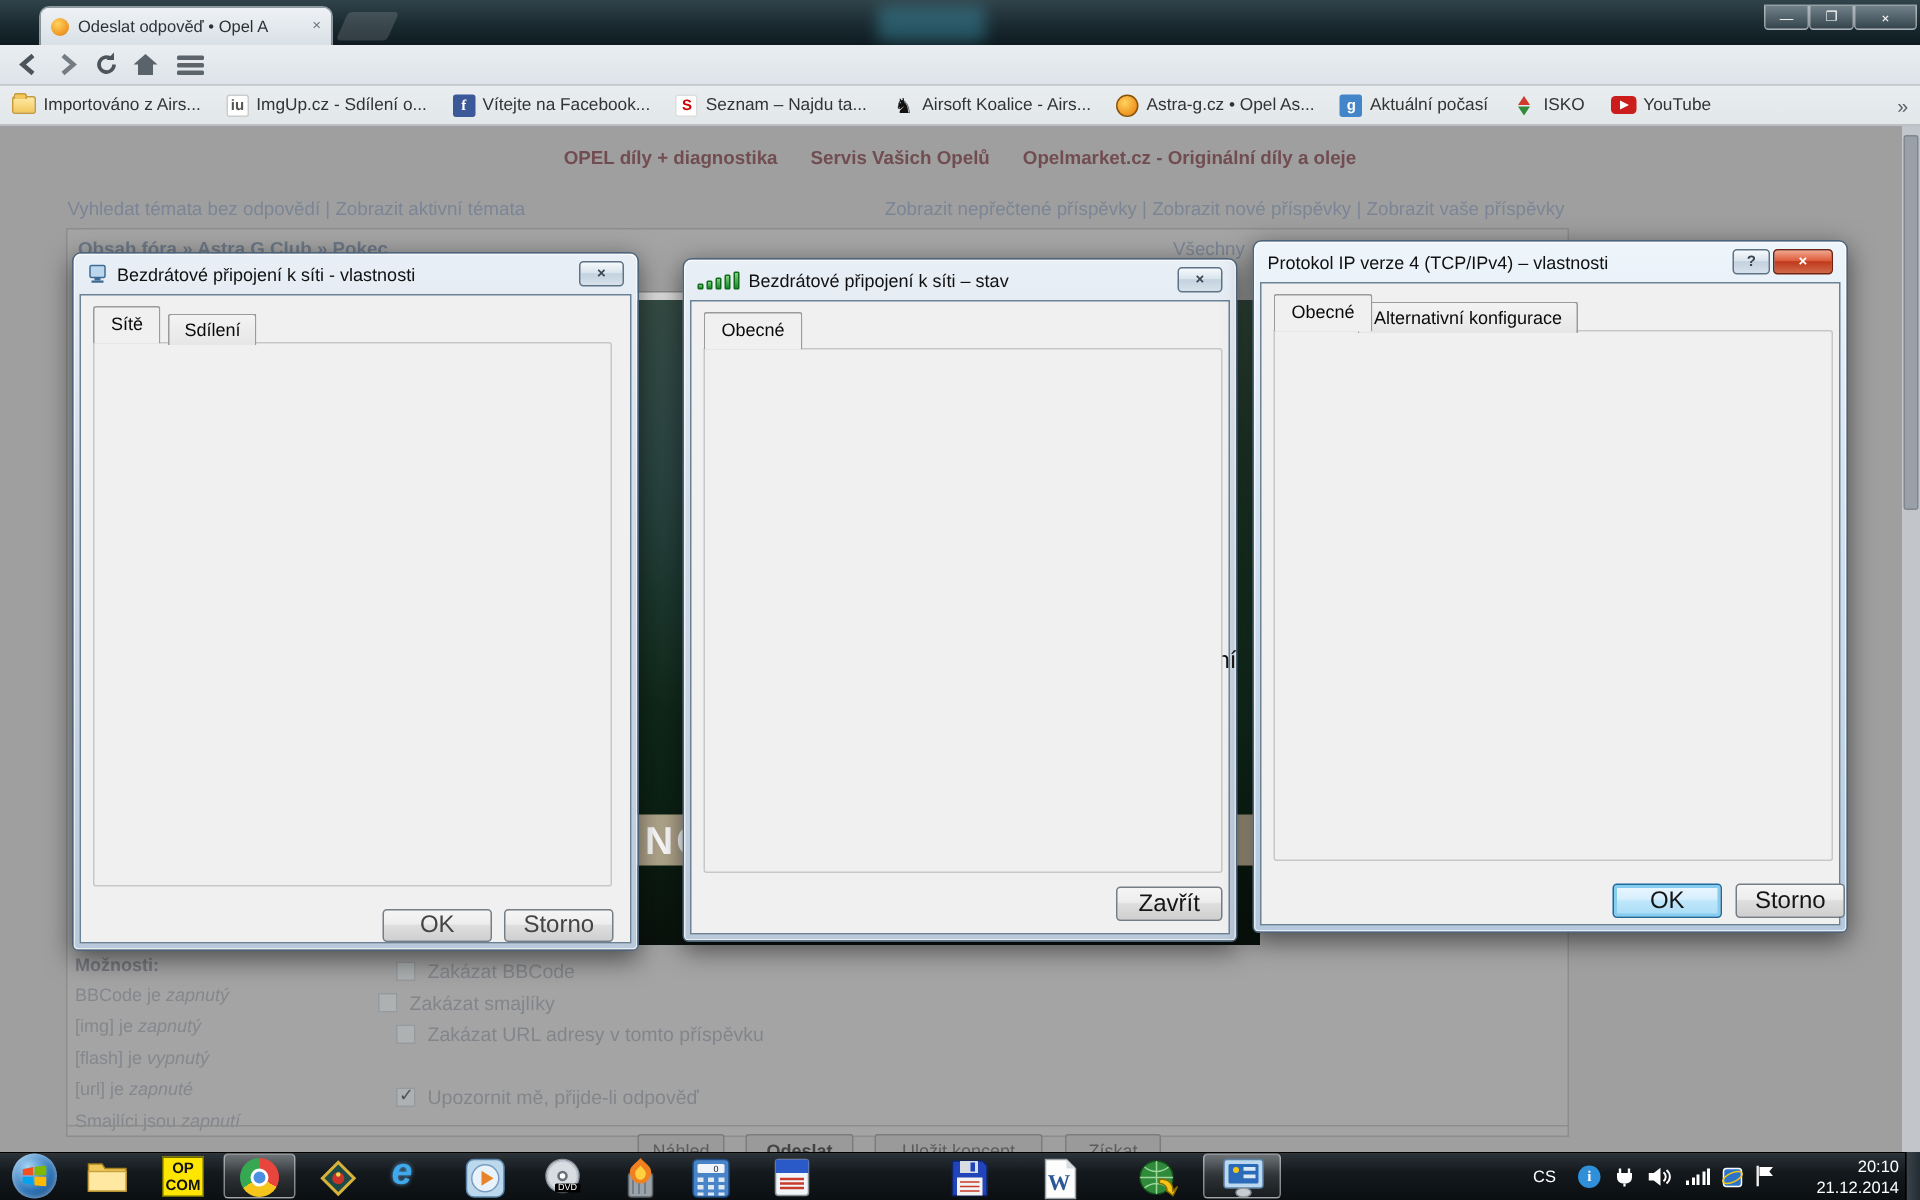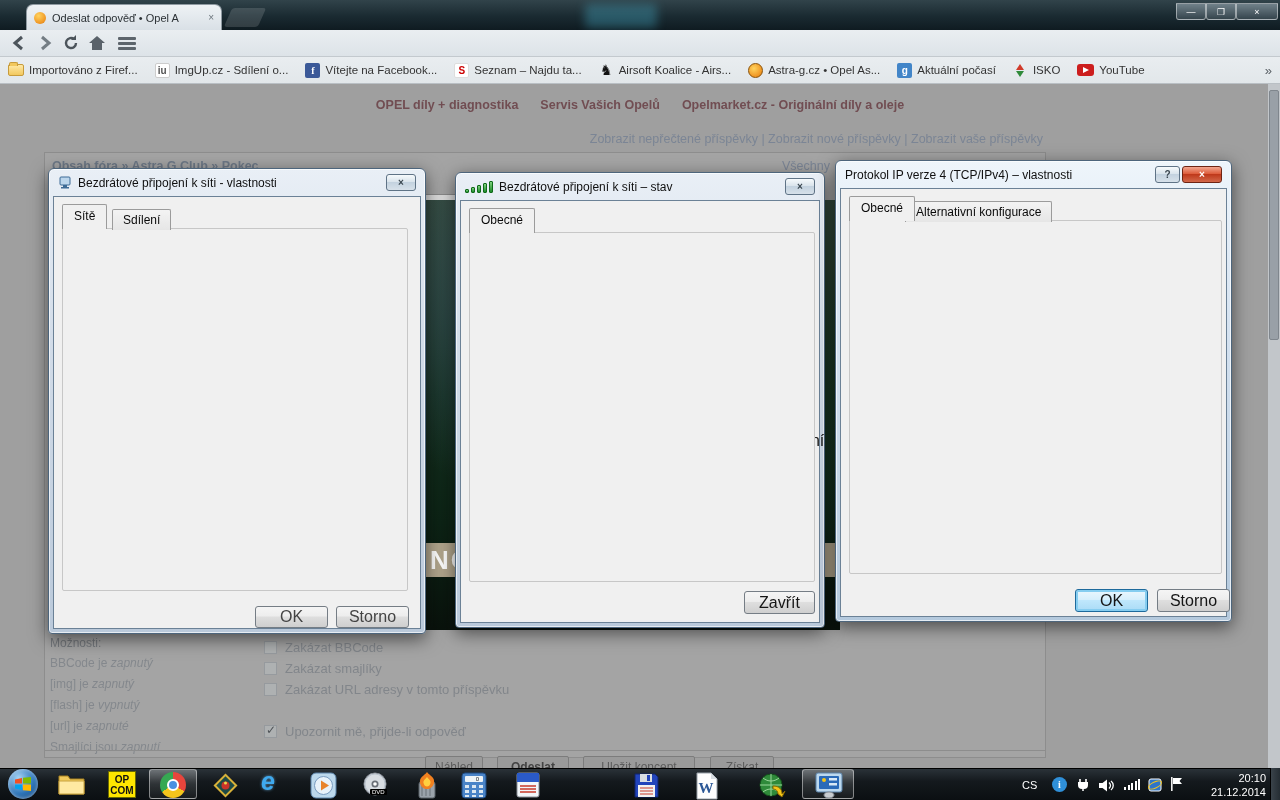--- a/index.html
+++ b/index.html
@@ -143,21 +143,21 @@
     </span>
   <span id="menuic">
       <i></i>
       <i></i>
       <i></i>
     </span>
 </div>
 <div class="abs" id="bmbar">
   <span class="bm">
       <span class="bmi fold"></span>
-      <span>Importováno z Firef...</span>
+      <span>Importováno z Airs...</span>
     </span>
   <span class="bm">
       <span class="bmi iu">iu</span>
       <span>ImgUp.cz - Sdílení o...</span>
     </span>
   <span class="bm">
       <span class="bmi fb">f</span>
       <span>Vítejte na Facebook...</span>
     </span>
   <span class="bm">
@@ -186,39 +186,40 @@
     </span>
   <span class="chev">»</span>
 </div>
 
 <div class="abs" id="page">
   <div style="position:absolute;left:0;top:14px;width:100%;display:flex;justify-content:center;gap:22px">
     <span class="plink">OPEL díly + diagnostika</span>
     <span class="plink">Servis Vašich Opelů</span>
     <span class="plink">Opelmarket.cz - Originální díly a oleje</span>
   </div>
+  <span class="navtxt" style="position:absolute;left:45px;top:48px">Vyhledat témata bez odpovědí | Zobrazit aktivní témata</span>
   <span class="navtxt" style="position:absolute;right:237px;top:48px">Zobrazit nepřečtené příspěvky | Zobrazit nové příspěvky | Zobrazit vaše příspěvky</span>
   <div id="container"></div>
   <span class="bread" style="position:absolute;left:52px;top:75px">Obsah fóra » Astra G Club » Pokec</span>
   <span class="navtxt" style="position:absolute;left:782px;top:75px">Všechny</span>
   <div id="subjinp"></div>
   <div id="photo">
     <div class="strip">NO</div>
   </div>
-  <span class="optline" style="position:absolute;left:50px;top:552px;font-weight:normal;color:#75797e">Možnosti:</span>
+  <span class="optline" style="position:absolute;left:50px;top:552px;font-weight:bold;color:#75797e">Možnosti:</span>
   <span class="optline" style="position:absolute;left:50px;top:572px"><span>BBCode je</span> <i>zapnutý</i></span>
   <span class="optline" style="position:absolute;left:50px;top:593px"><span>[img] je</span> <i>zapnutý</i></span>
   <span class="optline" style="position:absolute;left:50px;top:614px"><span>[flash] je</span> <i>vypnutý</i></span>
   <span class="optline" style="position:absolute;left:50px;top:635px"><span>[url] je</span> <i>zapnuté</i></span>
   <span class="optline" style="position:absolute;left:50px;top:656px"><span>Smajlíci jsou</span> <i>zapnutí</i></span>
   <div class="pgchk" style="position:absolute;left:264px;top:556px">
       <span class="pgbox"></span>
       <span>Zakázat BBCode</span>
     </div>
-  <div class="pgchk" style="position:absolute;left:264px;top:577px">
+  <div class="pgchk" style="position:absolute;left:252px;top:577px">
       <span class="pgbox"></span>
       <span>Zakázat smajlíky</span>
     </div>
   <div class="pgchk" style="position:absolute;left:264px;top:598px">
       <span class="pgbox"></span>
       <span>Zakázat URL adresy v tomto příspěvku</span>
     </div>
   <div class="pgchk" style="position:absolute;left:264px;top:640px">
       <span class="pgbox ck"></span>
       <span>Upozornit mě, přijde-li odpověď</span>

